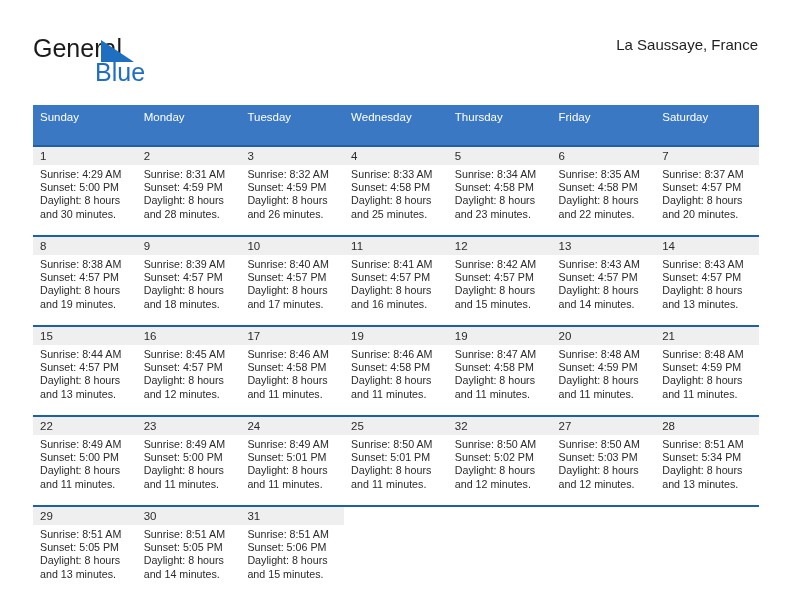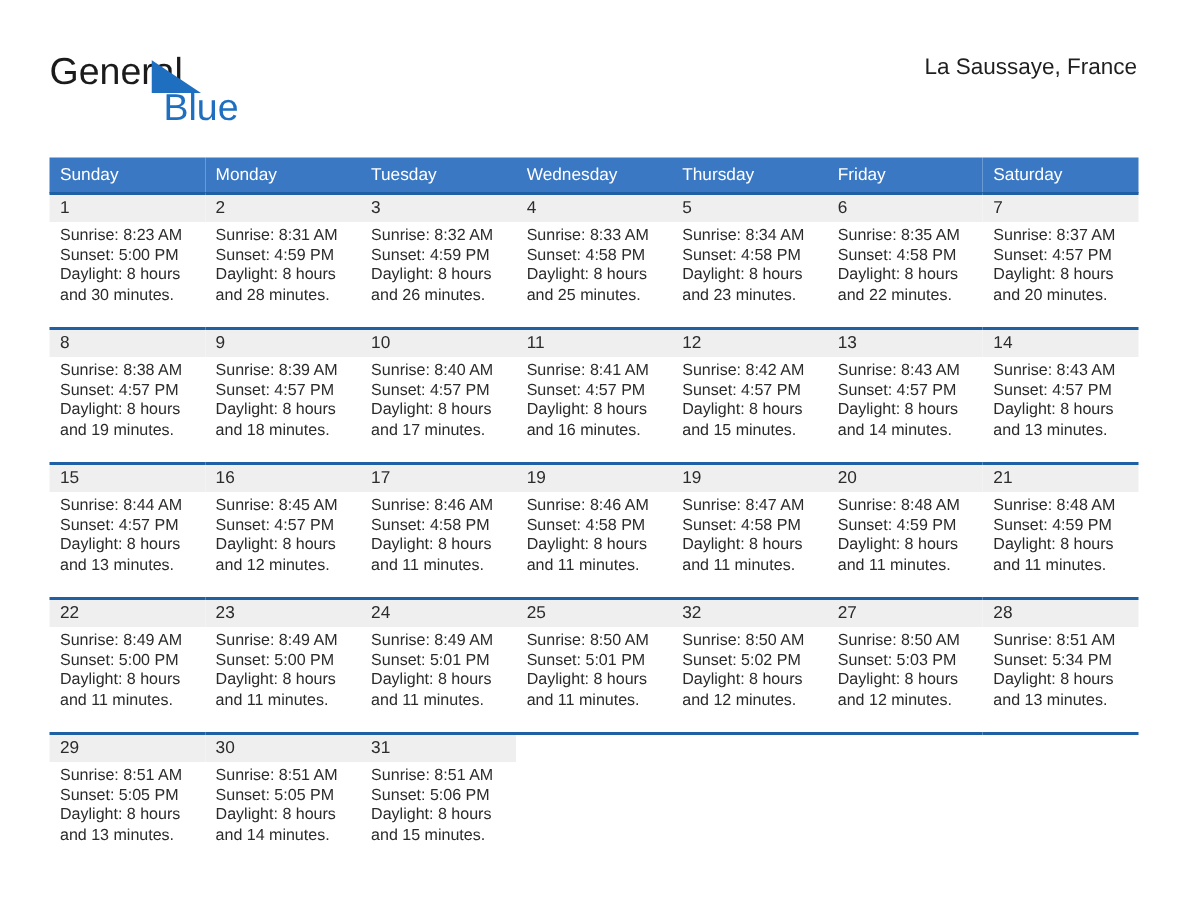--- a/index.html
+++ b/index.html
@@ -50,21 +50,21 @@
   .brand-tri {
     position: absolute;
     left: 68px;
     top: 6px;
     width: 33px;
     height: 22px;
   }
   .brand-tri svg { display: block; }
   .brand-blue {
     position: absolute;
-    left: 76px;
+    left: 62px;
     top: 24px;
     font-size: 25px;
     line-height: 28px;
     color: #1f6fc0;
     font-family: "Liberation Sans", sans-serif;
   }
 
   .title-block {
     position: absolute;
     right: 34px;
@@ -95,21 +95,21 @@
     width: 726px;
     border-collapse: collapse;
     table-layout: fixed;
   }
   .calendar th {
     background: #3b78c3;
     color: #ffffff;
     font-size: 11.5px;
     font-weight: normal;
     text-align: left;
-    padding: 5px 0 5px 7px;
+    padding: 5px 0 22px 7px;
     height: 13px;
     vertical-align: middle;
     border: none;
   }
   .calendar td {
     width: 103.71px;
     vertical-align: top;
     padding: 0;
     border: none;
     border-top: 2px solid #1f5fa3;
@@ -182,21 +182,21 @@
         <th>Friday</th>
         <th>Saturday</th>
       </tr>
     </thead>
     <tbody>
         <tr class="week-row">
           <td>
             <div class="cell-inner">
               <div class="daynum-band">1</div>
               <div class="cell-body">
-                <div>Sunrise: 8:23 AM</div>
+                <div>Sunrise: 4:29 AM</div>
                 <div>Sunset: 5:00 PM</div>
                 <div>Daylight: 8 hours</div>
                 <div>and 30 minutes.</div>
               </div>
             </div>
           </td>
           <td>
             <div class="cell-inner">
               <div class="daynum-band">2</div>
               <div class="cell-body">

